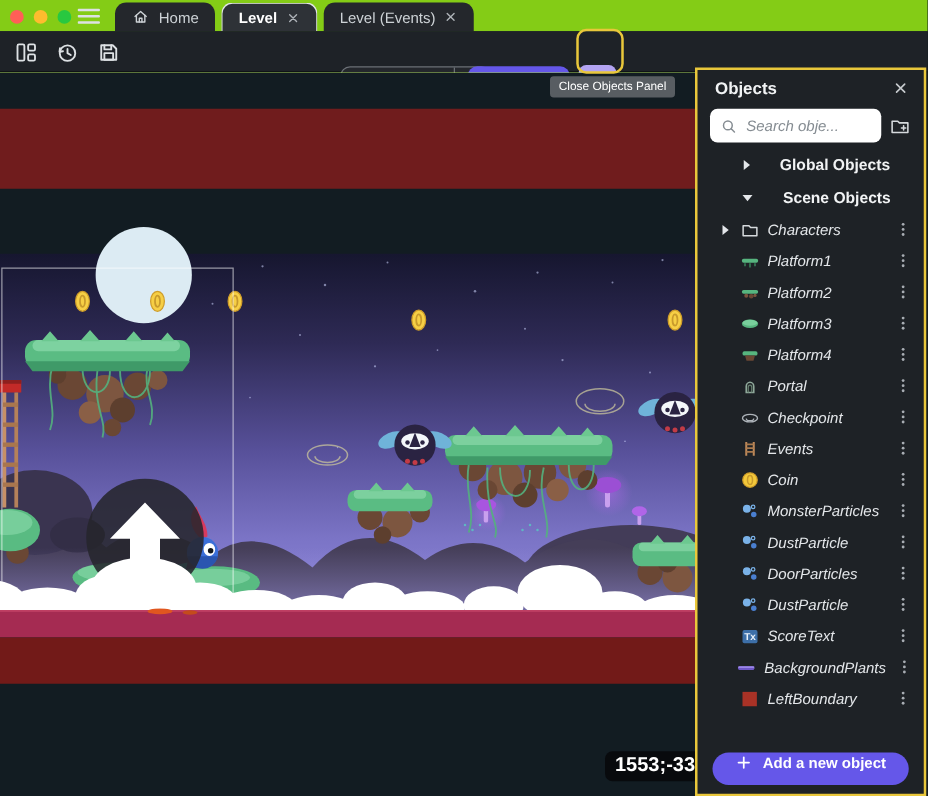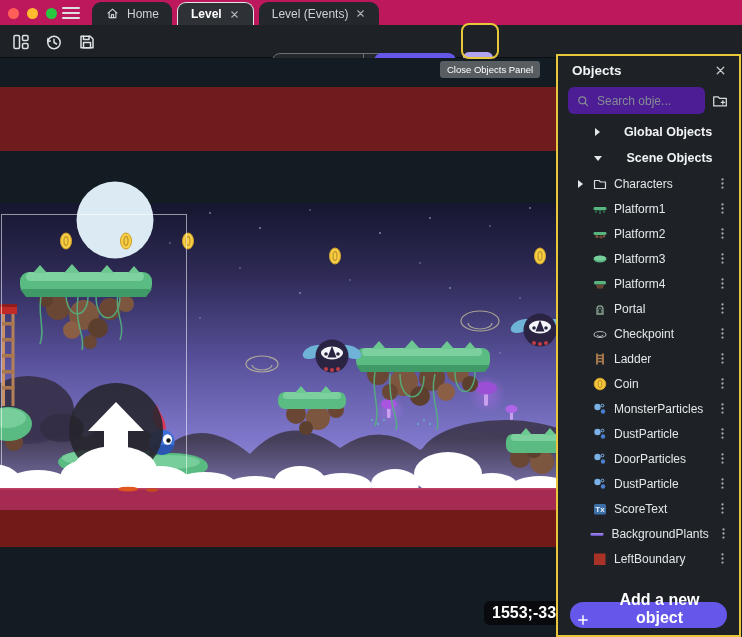--- a/index.html
+++ b/index.html
@@ -1,19 +1,19 @@
 <!DOCTYPE html>
 <html><head>
 <meta charset="utf-8">
 <style>
   html,body{margin:0;padding:0;width:742px;height:637px;overflow:hidden;background:#121c22;
     font-family:"Liberation Sans",sans-serif;-webkit-font-smoothing:antialiased;}
   #app{position:absolute;inset:0;width:742px;height:637px;}
   
-  .topbar{position:absolute;left:0;top:0;width:742px;height:25px;background:#be185d;}
+  .topbar{position:absolute;left:0;top:0;width:742px;height:25px;background:#84cc16;}
   .traffic{position:absolute;left:8px;top:7.5px;display:flex;gap:8px;}
   .traffic span{width:11px;height:11px;border-radius:50%;display:block;}
   .hamburger{position:absolute;left:62px;top:6px;color:#dde1e4;}
   .tabs{position:absolute;left:92px;top:2px;display:flex;gap:5px;height:23px;align-items:flex-end;}
   .tab{height:23px;display:flex;align-items:center;padding:0 13px;border-radius:9px 9px 0 0;
        background:#24272c;color:#cdd2d6;font-size:12px;gap:7px;box-sizing:border-box;cursor:default;}
   .tab .ticon{color:#cdd2d6;display:flex;}
   .tab.active{background:#2e3237;border:1px solid #e3e6e9;border-bottom:none;color:#fff;font-weight:bold;}
   .tab .x{color:#aeb3b8;display:flex;}
   
@@ -39,35 +39,35 @@
   
   .anno-cube{position:absolute;left:461px;top:23px;width:38px;height:36px;border:2.5px solid #e9c73b;border-radius:8px;
      box-sizing:border-box;pointer-events:none;z-index:50;}
   
   .panel{position:absolute;left:556px;top:54px;width:185px;height:583px;background:#1e2226;
      border:2.5px solid #e9c73b;box-sizing:border-box;z-index:40;}
   .panel-header{position:absolute;left:0;top:0;width:100%;height:28px;}
   .panel-title{position:absolute;left:14px;top:7px;font-size:13.5px;font-weight:bold;color:#f1f3f4;}
   .panel-close{position:absolute;right:12px;top:8px;color:#c6cacd;display:flex;}
   .search-row{position:absolute;left:10px;top:31px;right:10px;height:27px;display:flex;align-items:center;gap:6px;}
-  .search-box{flex:1;height:27px;background:#4c1d95;border-radius:6px;display:flex;align-items:center;
-     padding:0 8px;gap:7px;color:#858c92;font-size:12px;box-sizing:border-box;overflow:hidden;white-space:nowrap;}
+  .search-box{flex:1;height:27px;background:#ffffff;border-radius:6px;display:flex;align-items:center;
+     padding:0 8px;gap:7px;color:#858c92;font-size:12px;box-sizing:border-box;overflow:hidden;white-space:nowrap;font-style:italic;}
   .folder-add{color:#d6dadd;display:flex;}
   .tree{position:absolute;left:0;top:63px;right:0;}
   .grow{height:26px;display:flex;align-items:center;padding-left:10px;gap:24px;color:#f1f3f4;
      font-size:12.5px;font-weight:bold;justify-content:center;}
   .irow{height:25px;display:flex;align-items:center;padding-left:18px;gap:6px;color:#e4e7ea;font-size:12px;}
-  .irow .lbl{flex:1;font-weight:500;}
+  .irow .lbl{flex:1;font-weight:500;font-style:italic;}
   .irow .kebab{width:22px;display:flex;justify-content:center;color:#a8adb3;margin-right:6px;}
   .icon16{width:17px;height:17px;display:flex;align-items:center;justify-content:center;}
   .caret-r{width:0;height:0;border-left:5px solid #e4e7ea;border-top:4px solid transparent;border-bottom:4px solid transparent;}
   .caret-d{width:0;height:0;border-top:5px solid #e4e7ea;border-left:4px solid transparent;border-right:4px solid transparent;}
   .caret-slot{width:9px;display:flex;justify-content:center;}
   .add-btn{position:absolute;left:12px;right:12px;bottom:7px;height:26px;background:#6557e9;border:none;
-     border-radius:13px;color:#fff;font-size:16px;font-weight:bold;display:flex;align-items:flex-end;
+     border-radius:13px;color:#fff;font-size:12px;font-weight:bold;display:flex;align-items:flex-start;
      justify-content:center;gap:8px;font-family:"Liberation Sans",sans-serif;margin-top:13px;}
 </style>
 </head>
 <body>
 
 <div id="app">
 
   <div class="topbar">
     <div class="traffic">
         <span style="background: rgb(255, 95, 87);"></span>
@@ -637,21 +637,21 @@
           </span>
         </div>
         <div class="irow">
           <span class="caret-slot"></span>
           <span class="icon16">
             <svg width="16" height="16" viewBox="0 0 16 16">
               <path d="M5,2.5 V13.5 M11,2.5 V13.5" stroke="#c08a5a" stroke-width="1.6"></path>
               <path d="M5,4.5 H11 M5,7.5 H11 M5,10.5 H11" stroke="#a97a4e" stroke-width="1.3"></path>
             </svg>
           </span>
-          <span class="lbl">Ladder</span>
+          <span class="lbl">Events</span>
           <span class="kebab">
             <svg width="13" height="13" viewBox="0 0 16 16" fill="currentColor">
               <circle cx="8" cy="3" r="1.4"></circle>
               <circle cx="8" cy="8" r="1.4"></circle>
               <circle cx="8" cy="13" r="1.4"></circle>
             </svg>
           </span>
         </div>
         <div class="irow">
           <span class="caret-slot"></span>

